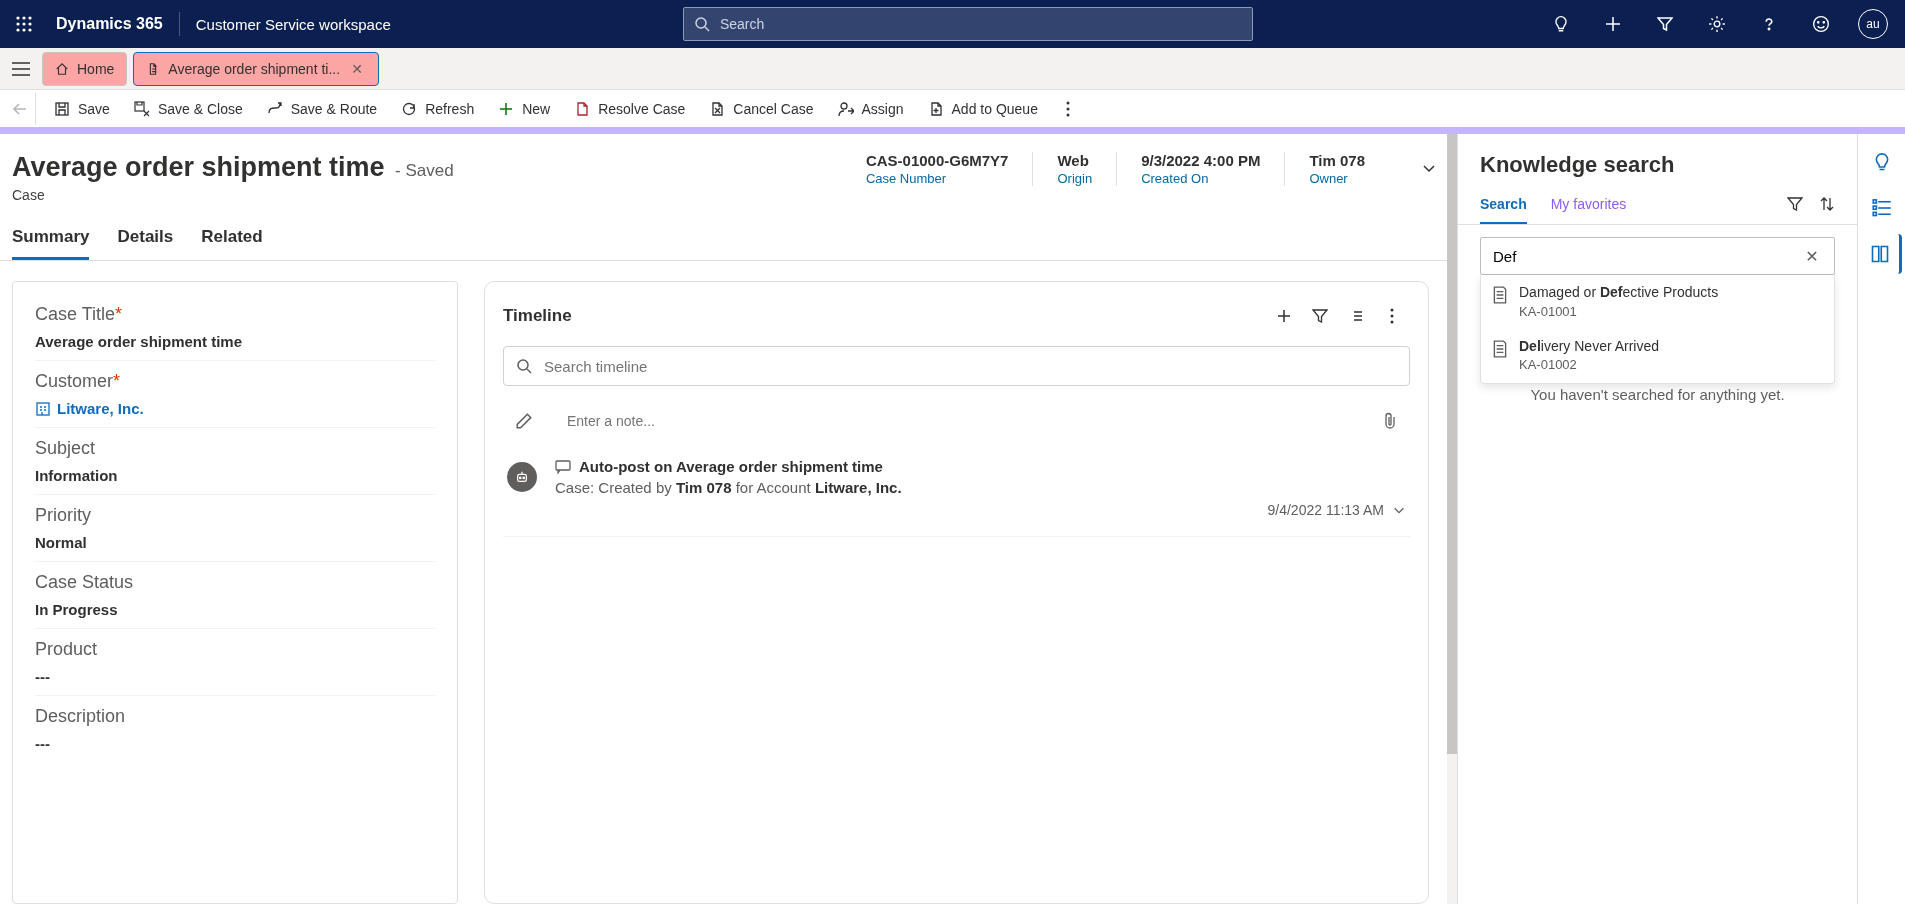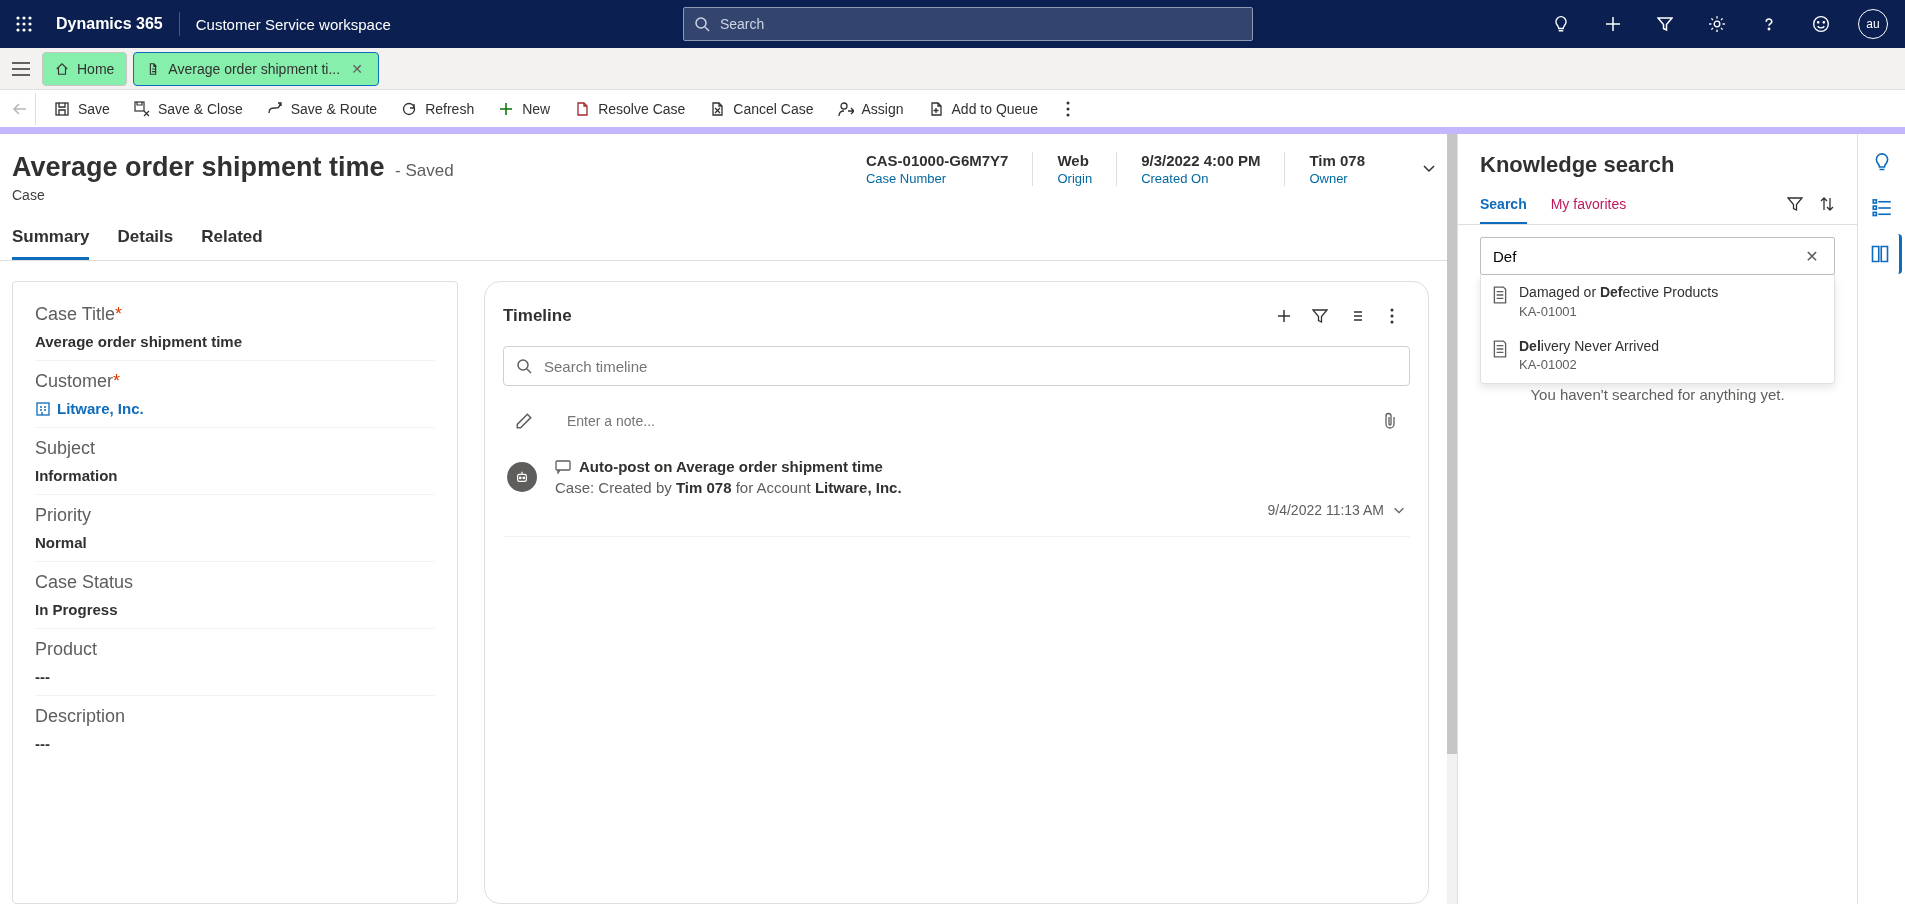--- a/index.html
+++ b/index.html
@@ -15,21 +15,21 @@
   .nav-search { margin-left:auto; margin-right:auto; width:570px; display:flex; align-items:center; height:34px; background:#33456f; border:1px solid #8e99b5; border-radius:2px; padding:0 10px; gap:8px; }
   .nav-search input { flex:1; background:transparent; border:none; color:#cfd4e3; font-size:14px; outline:none; }
   .nav-search input::placeholder{ color:#cfd4e3; }
   .nav-right { display:flex; align-items:center; padding-right:8px; gap:4px; }
   .nav-icon-btn { width:48px; height:32px; display:flex; align-items:center; justify-content:center; cursor:pointer; }
   .nav-avatar { width:30px; height:30px; border:1px solid #fff; border-radius:50%; display:flex; align-items:center; justify-content:center; font-size:12px; }
 
   
   .tabstrip { height:42px; background:#f3f2f1; border-bottom:1px solid #e1dfdd; display:flex; align-items:center; padding-left:6px; gap:6px; }
   .hamburger-btn { width:30px; height:30px; display:flex; align-items:center;justify-content:center; cursor:pointer; }
-  .tab { height:34px; border:1px solid #c7c6c5; background:#86efac; border-radius:4px; display:flex; align-items:center; padding:0 12px; gap:8px; font-size:14px; cursor:pointer; }
+  .tab { height:34px; border:1px solid #c7c6c5; background:#fca5a5; border-radius:4px; display:flex; align-items:center; padding:0 12px; gap:8px; font-size:14px; cursor:pointer; }
   .tab.active { border:1px solid #0f6cbd; }
   .tab-close { width:18px;height:18px;display:flex;align-items:center;justify-content:center;font-size:14px;color:#605e5c;cursor:pointer;}
 
   
   .cmdbar { height:44px; border-bottom:7px solid #c4b5fd; display:flex; align-items:center; padding:0 4px; gap:4px; }
   .back-btn { width:32px;height:32px;display:flex;align-items:center;justify-content:center; color:#a6a6a6; border-right:1px solid #e1dfdd; margin-right:4px;}
   .cmd { height:36px; display:flex; align-items:center; padding:0 10px; gap:8px; font-size:14px; cursor:pointer; }
   .cmd svg { flex-shrink:0; }
   .cmd-overflow { width:32px;height:32px;display:flex;align-items:center;justify-content:center;cursor:pointer;}
 
@@ -61,21 +61,21 @@
 
   
   .form-body { flex:1; display:flex; gap:26px; padding:20px 28px 0 12px; overflow:hidden; }
   .left-card { width:446px; border:1px solid #e1dfdd; border-radius:4px; padding:12px 22px; }
   .field { padding:10px 0; border-bottom:1px solid #f3f2f1; }
   .field-label { font-size:18px; color:#605e5c; }
   .field-label .req { color:#d83b01; }
   .field-value { font-size:15px; font-weight:600; margin-top:8px; }
   .field-link { color:#0f6cbd; display:flex; align-items:center; gap:6px; }
 
-  .timeline-card { flex:1; border:1px solid #e1dfdd; border-radius:16px; padding:16px 18px; display:flex; flex-direction:column; }
+  .timeline-card { flex:1; border:1px solid #e1dfdd; border-radius:10px; padding:16px 18px; display:flex; flex-direction:column; }
   .timeline-header { display:flex; align-items:center; }
   .timeline-title { font-size:17px; font-weight:600; flex:1; }
   .tl-icon-btn { width:36px;height:36px;display:flex;align-items:center;justify-content:center;cursor:pointer;}
   .tl-search { margin-top:12px; height:40px; border:1px solid #d2d0ce; border-radius:4px; display:flex; align-items:center; padding:0 12px; gap:10px;}
   .tl-search input { border:none; outline:none; font-size:15px; color:#605e5c; flex:1; }
   .tl-note { margin-top:14px; height:42px; display:flex; align-items:center; gap:18px; padding:0 12px; color:#605e5c; font-size:15px;}
   .tl-note input { border:none; outline:none; flex:1; color:#605e5c; font-size:14px;margin-left:14px; }
   .tl-item { margin-top:16px; display:flex; gap:18px; padding:0 4px 18px 4px; border-bottom:1px solid #f3f2f1;}
   .tl-badge { width:30px;height:30px;border-radius:50%;background:#605e5c;color:#fff;display:flex;align-items:center;justify-content:center;flex-shrink:0;margin-top:4px;}
   .tl-content { flex:1; }
@@ -84,21 +84,21 @@
   .tl-line2 { font-size:15px; color:#605e5c; margin-top:4px; }
   .tl-line2 b { color:#323130; }
   .tl-meta { font-size:14px; color:#605e5c; display:flex; justify-content:flex-end; align-items:center; gap:8px; margin-top:6px;}
 
   .vscroll { width:10px; background:#f3f2f1; position:absolute; right:0; top:0; bottom:0; }
   .vscroll-thumb { width:10px; background:#c8c6c4; position:absolute; top:0; height:620px; }
 
   
   .kp-title { font-size:22px; font-weight:600; padding:14px 22px 4px 22px;}
   .kp-tabs { display:flex; padding:14px 22px 0 22px; gap:24px; border-bottom:1px solid #e1dfdd; align-items:flex-start;}
-  .kp-tab { font-size:14px; padding-bottom:10px; cursor:pointer; color:#be185d; }
+  .kp-tab { font-size:14px; padding-bottom:10px; cursor:pointer; color:#8b5cf6; }
   .kp-tab.active { color:#0f6cbd; border-bottom:2px solid #0f6cbd; font-weight:600;}
   .kp-toolbar { margin-left:auto; display:flex; gap:16px; padding-bottom:6px;}
   .kp-search-box { margin:12px 22px 0 22px; height:38px; border:1px solid #bdbdbd; border-radius:2px; display:flex; align-items:center; padding:0 10px; }
   .kp-search-box input { flex:1; border:none; outline:none; font-size:15px; }
   .kp-search-clear { width:24px;height:24px;display:flex;align-items:center;justify-content:center;cursor:pointer;color:#605e5c;}
   .kp-results { border:1px solid #e1e1e1; border-top:none; margin:0 22px; border-radius:0 0 4px 4px; background:#fff; box-shadow:0 4px 8px rgba(0,0,0,.1);}
   .kp-result { display:flex; gap:10px; padding:8px 10px; cursor:pointer; }
   .kp-result-text { font-size:14px; line-height:1.4;}
   .kp-result-id { color:#605e5c; font-size:13px; }
   .kp-result b { font-weight:700; }

